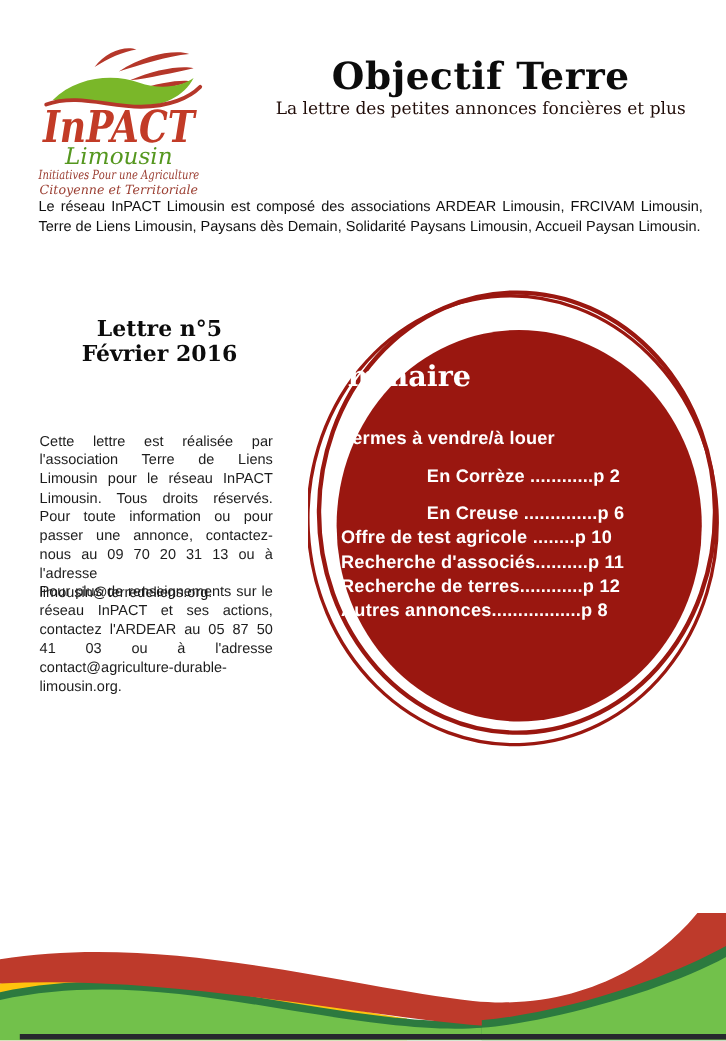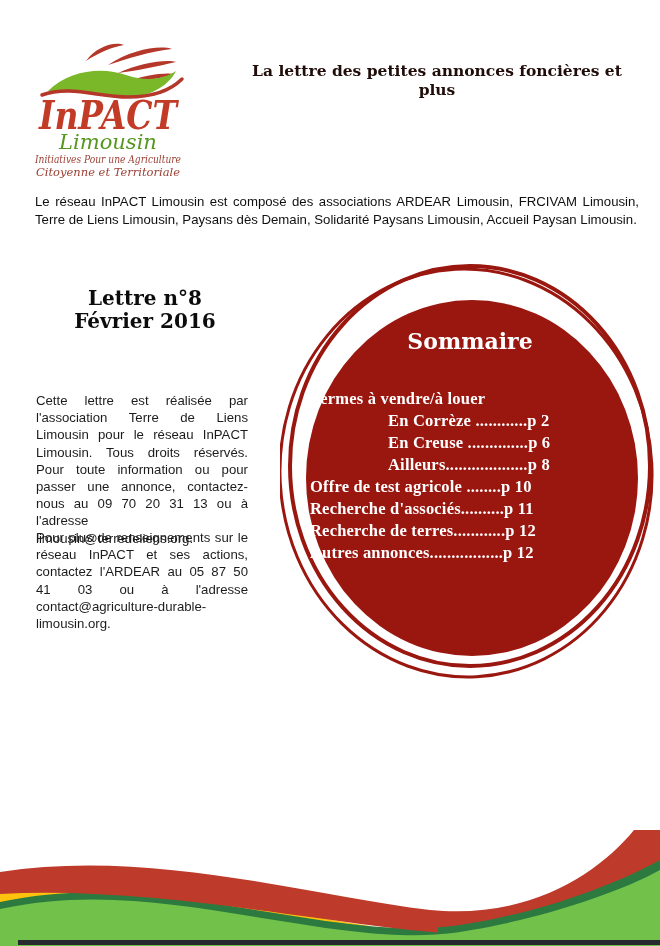--- a/index.html
+++ b/index.html
@@ -4,46 +4,46 @@
 <style>
   html,body{margin:0;padding:0;}
   body{width:660px;height:946px;position:relative;background:#ffffff;overflow:hidden;
        font-family:"Liberation Sans",sans-serif;}
   .abs{position:absolute;}
 
   
   .masthead{left:234px;top:50px;width:406px;text-align:center;}
   .page-title{font-family:"DejaVu Serif",serif;font-weight:bold;font-size:34px;color:#0c0c0c;
               letter-spacing:.5px;}
-  .page-subtitle{margin-top:11px;font-family:"DejaVu Serif",serif;font-weight:bold;
+  .page-subtitle{font-family:"DejaVu Serif",serif;font-weight:normal;
                  font-size:15.5px;line-height:19px;color:#200c08;}
 
   
   .intro{left:35px;top:179px;width:604px;font-size:13.2px;line-height:18px;color:#101010;
-         text-align:justify;margin-top:14px;}
+         text-align:justify;}
 
   
   .issue{left:50px;top:287px;width:190px;text-align:center;font-family:"DejaVu Serif",serif;
          font-weight:bold;font-size:20px;line-height:23px;color:#0c0c0c;}
 
   
   .about{left:36px;width:212px;font-size:13.2px;line-height:17.2px;color:#1c1c1c;
          text-align:justify;}
   .about.p1{top:392px;}
   .about.p2{top:529px;}
 
   
   .sommaire{left:280px;top:252px;width:380px;height:432px;}
   .sommaire svg{position:absolute;left:0;top:0;}
-  .sommaire-title{position:absolute;left:0;top:76px;width:380px;text-align:center;
-                  font-family:"DejaVu Serif",serif;font-weight:bold;font-size:22px;color:#ffffff;}
+  .sommaire-title{position:absolute;left:0;top:76px;width:380px;
+                  font-family:"DejaVu Serif",serif;font-weight:bold;font-size:26px;color:#ffffff;}
   .toc{position:absolute;left:30px;top:136px;width:340px;}
-  .toc-line{font-family:Liberation Serif, serif;font-weight:bold;font-size:16.5px;line-height:22px;
+  .toc-line{font-family:Liberation Sans, sans-serif;font-weight:bold;font-size:16.5px;line-height:22px;
             color:#ffffff;white-space:nowrap;letter-spacing:.2px;}
-  .toc-line.indent{padding-left:78px;}
+  .toc-line.indent{padding-left:78px;margin-top:12px;}
 
   
   .logo{left:34px;top:38px;width:172px;height:142px;text-decoration:underline;}
   .logo-inpact{font-family:"DejaVu Serif",serif;font-style:italic;font-weight:bold;}
   .logo-region{font-family:"DejaVu Serif",serif;font-style:italic;}
   .logo-tag{font-family:"DejaVu Serif",serif;font-style:italic;}
 
   
   .wave{left:0;top:830px;width:660px;height:116px;}
 </style>
@@ -59,51 +59,51 @@
     <path d="M14,52 C36,30 70,28 92,36 C112,43 130,40 142,32 C132,52 104,62 80,57 C52,51 32,54 14,52 Z" fill="#7AB729"></path>
     <path d="M8,56 C36,46 64,58 94,58 C120,58 138,50 148,40" fill="none" stroke-width="3.5" stroke-linecap="round" stroke="#B5372A"></path>
     <text x="74" y="90" text-anchor="middle" class="logo-inpact" font-size="40" textLength="138" lengthAdjust="spacingAndGlyphs" fill="#C23B27">InPACT</text>
     <text x="74" y="110" text-anchor="middle" class="logo-region" font-size="21" fill="#55971F">Limousin</text>
     <text x="74" y="124" text-anchor="middle" class="logo-tag" font-size="11.5" textLength="146" lengthAdjust="spacingAndGlyphs" fill="#9C4034">Initiatives Pour une Agriculture</text>
     <text x="74" y="137" text-anchor="middle" class="logo-tag" font-size="11.5" fill="#9C4034">Citoyenne et Territoriale</text>
   </svg>
 </div>
 
 <div class="abs masthead">
+  <div class="page-title">Objectif Terre</div>
   <div class="page-subtitle">
     <div>La lettre des petites annonces foncières et plus</div>
   </div>
 </div>
 
 <div class="abs intro">Le réseau InPACT Limousin est composé des associations ARDEAR Limousin, FRCIVAM Limousin, Terre de Liens Limousin, Paysans dès Demain, Solidarité Paysans Limousin,  Accueil Paysan Limousin.</div>
 
 <div class="abs issue">
-  <div>Lettre n°8</div>
+  <div>Lettre n°5</div>
   <div>Février 2016</div>
 </div>
 
 <div class="abs about p1">Cette lettre est réalisée par l'association Terre de Liens Limousin pour le réseau InPACT Limousin. Tous droits réservés. Pour toute information ou pour passer une annonce, contactez-nous au 09 70 20 31 13 ou à l'adresse limousin@terredeliens.org.</div>
 <div class="abs about p2">Pour plus de renseignements sur le réseau InPACT et ses actions, contactez l'ARDEAR au 05 87 50 41 03 ou à l'adresse contact@agriculture-durable-limousin.org.</div>
 
 <div class="abs sommaire">
   <svg width="380" height="432" viewBox="0 0 380 432">
     <ellipse cx="190" cy="214" rx="180" ry="200" fill="none" stroke-width="4" stroke="#9A1710"></ellipse>
     <ellipse cx="186" cy="221" rx="186" ry="204" fill="none" stroke-width="3" transform="rotate(-3 186 221)" stroke="#9A1710"></ellipse>
     <ellipse cx="192" cy="226" rx="166" ry="178" fill="#9A1710"></ellipse>
   </svg>
   <div class="sommaire-title">Sommaire</div>
   <div class="toc">
     <div class="toc-line">Fermes à vendre/à louer</div>
     <div class="toc-line indent">En Corrèze ............p 2</div>
     <div class="toc-line indent">En Creuse ..............p 6</div>
-    <div class="toc-line indent">Ailleurs...................p 8</div>
     <div class="toc-line">Offre de test agricole ........p 10</div>
     <div class="toc-line">Recherche d'associés..........p 11</div>
     <div class="toc-line">Recherche de terres............p 12</div>
-    <div class="toc-line">Autres annonces.................p 12</div>
+    <div class="toc-line">Autres annonces.................p 8</div>
   </div>
 </div>
 
 <div class="abs wave">
   <svg width="660" height="116" viewBox="0 0 660 116">
     <defs>
       <clipPath id="rightClip">
           <rect x="438" y="0" width="222" height="116"></rect>
         </clipPath>
     </defs>

